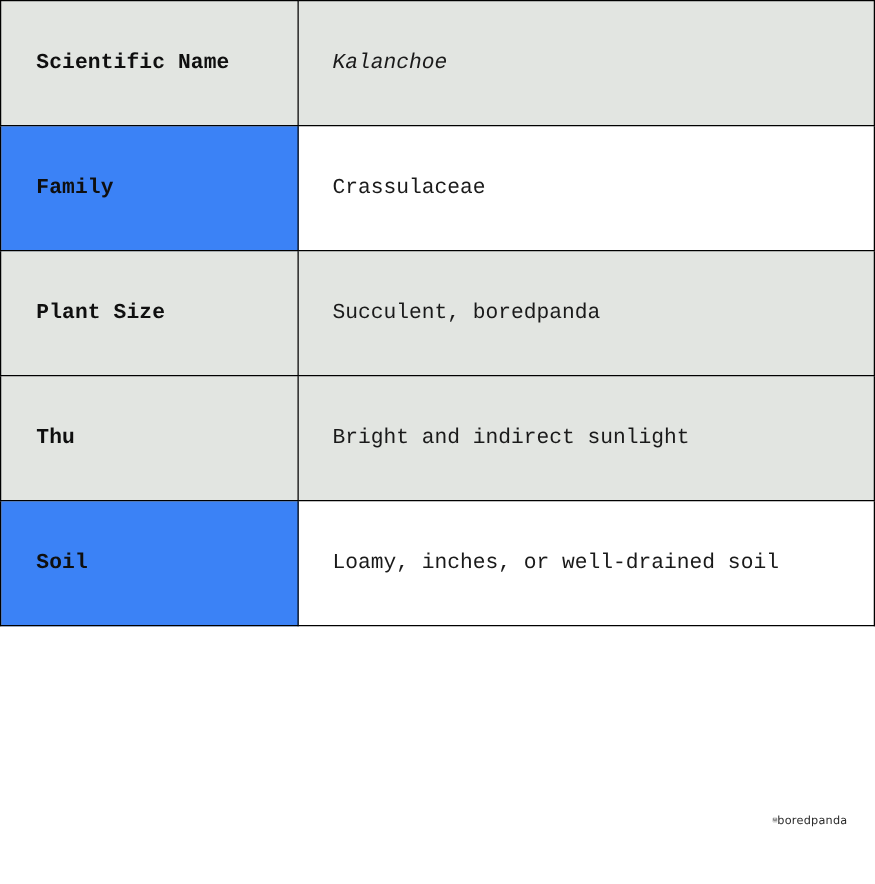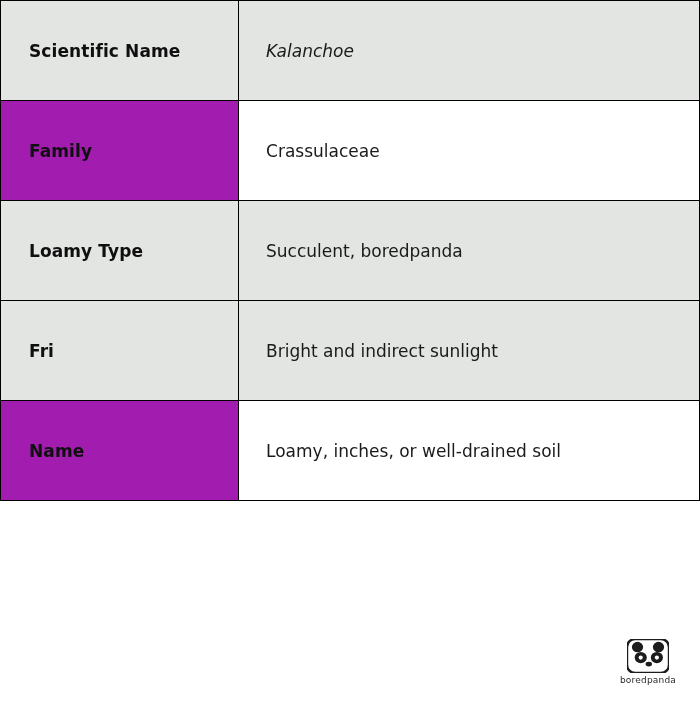--- a/index.html
+++ b/index.html
@@ -14,30 +14,31 @@
     overflow: hidden;
     position: relative;
   }
   .plant-table {
     width: 700px;
     border-collapse: collapse;
     table-layout: fixed;
   }
   .plant-table tr {
     height: 100px;
+    font-family: Liberation Mono, monospace;
   }
   .plant-table td {
     border: 1px solid #000000;
     padding: 0 0 0 28px;
     vertical-align: middle;
     box-sizing: border-box;
   }
   .col-label {
     width: 220px;
-    background: #a21caf;
+    background: #3b82f6;
     font-weight: bold;
     font-size: 17px;
     color: #0f0f0f;
     letter-spacing: 0.1px;
   }
   .col-value {
     width: 426px;
     background: #ffffff;
     font-size: 17px;
     color: #1a1a1a;
@@ -52,21 +53,20 @@
   .italic {
     font-style: italic;
   }
   .watermark {
     position: absolute;
     right: 22px;
     bottom: 22px;
     width: 60px;
     height: 58px;
     display: flex;
-    flex-direction: column;
     align-items: center;
     justify-content: flex-end;
   }
   .wm-logo {
     width: 42px;
     height: 34px;
     display: block;
   }
   .wm-text {
     font-size: 9px;
@@ -83,29 +83,29 @@
   <tbody>
     <tr class="shaded">
       <td class="col-label">Scientific Name</td>
       <td class="col-value italic">Kalanchoe</td>
     </tr>
     <tr>
       <td class="col-label">Family</td>
       <td class="col-value">Crassulaceae</td>
     </tr>
     <tr class="shaded">
-      <td class="col-label">Loamy Type</td>
+      <td class="col-label">Plant Size</td>
       <td class="col-value">Succulent, boredpanda</td>
     </tr>
     <tr class="shaded">
-      <td class="col-label">Fri</td>
+      <td class="col-label">Thu</td>
       <td class="col-value">Bright and indirect sunlight</td>
     </tr>
     <tr>
-      <td class="col-label">Name</td>
+      <td class="col-label">Soil</td>
       <td class="col-value">Loamy, inches, or well-drained soil</td>
     </tr>
   </tbody>
 </table>
 
 <div class="watermark">
   <svg class="wm-logo" viewBox="0 0 52 42">
     <rect x="0" y="0" width="52" height="42" rx="10" ry="10" fill="#ffffff"></rect>
     <rect x="0" y="0" width="52" height="42" rx="10" ry="10" fill="none" stroke="#1c1c1c" stroke-width="3"></rect>
     <ellipse cx="13" cy="10" rx="7" ry="6.5" fill="#1c1c1c"></ellipse>

